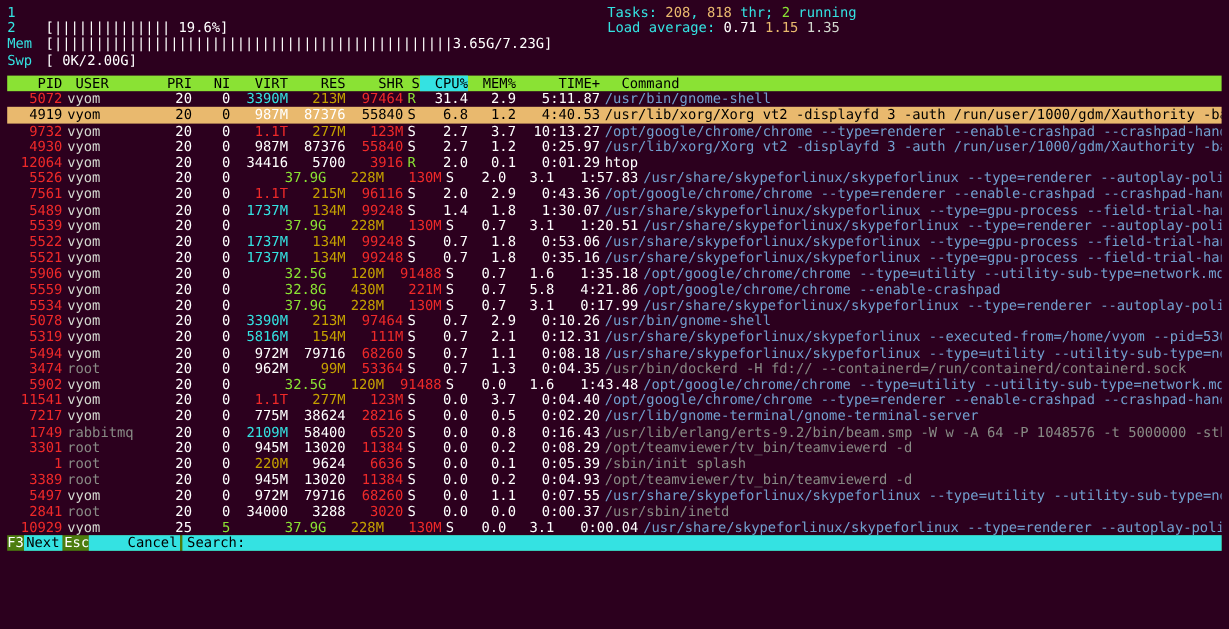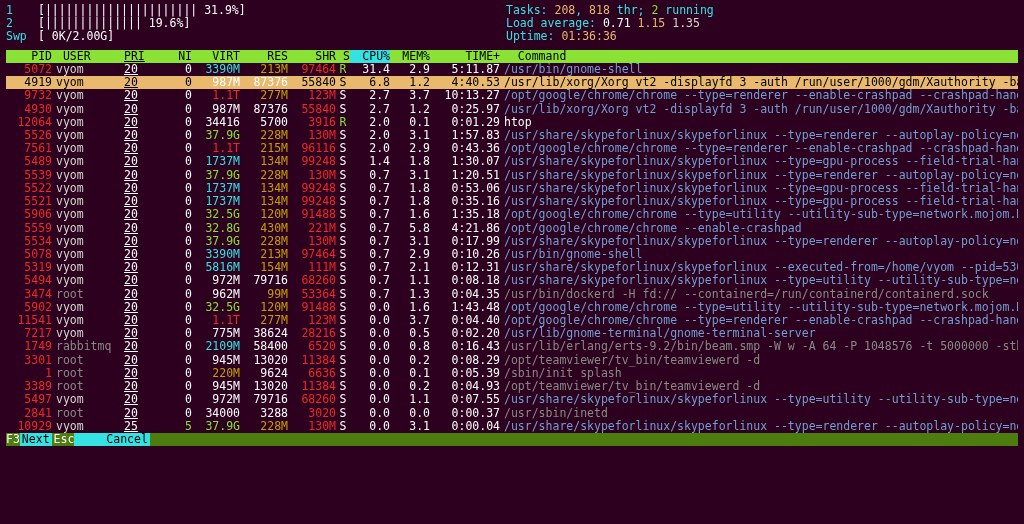--- a/index.html
+++ b/index.html
@@ -26,21 +26,21 @@
   .hdr-row > span { white-space:pre; }
   .hdr-cpu { background:#34e2e2; }
   .rows { }
   .row { display:flex; white-space:pre; }
   .row.sel { background:#e9b96e; color:#000; }
   .pid  { width:46px; text-align:right; color:#ef2929;}
   .row.sel .pid  { color:#000;}
   .user { width:68px; padding-left:4px; color:#d3d7cf;}
   .user.root { color:#888a85;}
   .row.sel .user { color:#000;}
-  .pri  { width:36px; color:#ffffff;text-decoration:underline;}
+  .pri  { width:36px; text-align:right; color:#ffffff;}
   .row.sel .pri  { color:#000;}
   .ni   { width:32px; text-align:right; color:#ffffff;}
   .row.sel .ni   { color:#000;}
   .ni.grn { color:#8ae234; }
   .virt { width:48px; text-align:right; }
   .res  { width:48px; text-align:right; }
   .shr  { width:48px; text-align:right; color:#ef2929;}
   .row.sel .shr  { color:#000;}
   .st   { width:14px; text-align:center; color:#ffffff;}
   .st.r { color:#8ae234;}
@@ -48,58 +48,58 @@
   .cpu  { width:40px; text-align:right; color:#ffffff;}
   .row.sel .cpu  { color:#000;}
   .mem  { width:40px; text-align:right; color:#ffffff;}
   .row.sel .mem  { color:#000;}
   .time { width:70px; text-align:right; color:#ffffff;}
   .row.sel .time { color:#000;}
   .cmd  { flex:1; padding-left:4px; overflow:hidden; color:#729fcf;}
   .row.sel .cmd  { color:#000;}
   .cmd.root { color:#888a85;}
   .vc-cyan   { color:#34e2e2; }
-  .vc-green  { color:#8ae234; }
+  .vc-green  { color:#8ae234;padding-left:32px; }
   .vc-white  { color:#ffffff; }
   .vc-red    { color:#ef2929; }
   .vc-brown  { color:#c4a000; }
   .foot { display:flex; background:#4d7c0f;}
   .fkey { color:#ffffff;}
   .flabel { background:#34e2e2; color:#000; padding:0 2px; margin-right:2px;}
   .flabel.cancel { background:#34e2e2;padding-left:32px;}
   .foot .search { background:#34e2e2; color:#000; flex:1; padding-left:4px;}
 </style>
 </head>
 <body>
 <div class="screen">
 
 <div class="top">
   <div class="meters">
     <div class="meter-row">
       <span class="m-label">1</span>
-      <span class="bar-wrap g">[||||||||||||||||||||||                                31.9%]</span>
     </div>
     <div class="meter-row">
       <span class="m-label">2</span>
       <span class="bar-wrap g">[||||||||||||||                                        19.6%]</span>
+    </div>
+    <div class="meter-row">
+      <span class="m-label">Mem</span>
+      <span class="bar-wrap g">[||||||||||||||||||||||||||||||||||||||||||||||||3.65G/7.23G]</span>
     </div>
     <div class="meter-row">
       <span class="m-label">Swp</span>
       <span class="bar-wrap gray">[                                                  0K/2.00G]</span>
     </div>
   </div>
   <div class="stats">
     <div>
       <span class="k">Tasks: </span><span class="hi">208</span><span class="k">, </span><span class="hi">818</span><span class="k"> thr; </span><span style="color:#8ae234">2</span><span class="k"> running</span>
     </div>
     <div>
       <span class="k">Load average: </span><span style="color:#fff">0.71</span> <span style="color:#e9b96e">1.15</span> <span class="v">1.35</span>
-    </div>
-    <div>
-      <span class="k">Uptime: </span><span style="color:#e9b96e">01:36:36</span>
     </div>
   </div>
 </div>
 
 <div class="hdr-row">
   <span class="pid" style="color:#000">  PID</span>
   <span class="user" style="color:#000"> USER</span>
   <span class="pri" style="color:#000">PRI</span>
   <span class="ni" style="color:#000"> NI</span>
   <span class="virt" style="color:#000"> VIRT</span>
@@ -141,15 +141,16 @@
       <div class="row"><span class="pid">5497</span><span class="user">vyom</span><span class="pri">20</span><span class="ni">0</span><span class="virt vc-white">972M</span><span class="res vc-white">79716</span><span class="shr">68260</span><span class="st">S</span><span class="cpu">0.0</span><span class="mem">1.1</span><span class="time">0:07.55</span><span class="cmd">/usr/share/skypeforlinux/skypeforlinux --type=utility --utility-sub-type=networ</span></div>
       <div class="row"><span class="pid">2841</span><span class="user root">root</span><span class="pri">20</span><span class="ni">0</span><span class="virt vc-white">34000</span><span class="res vc-white">3288</span><span class="shr">3020</span><span class="st">S</span><span class="cpu">0.0</span><span class="mem">0.0</span><span class="time">0:00.37</span><span class="cmd root">/usr/sbin/inetd</span></div>
       <div class="row"><span class="pid">10929</span><span class="user">vyom</span><span class="pri">25</span><span class="ni grn">5</span><span class="virt vc-green">37.9G</span><span class="res vc-brown">228M</span><span class="shr">130M</span><span class="st">S</span><span class="cpu">0.0</span><span class="mem">3.1</span><span class="time">0:00.04</span><span class="cmd">/usr/share/skypeforlinux/skypeforlinux --type=renderer --autoplay-policy=no-use</span></div>
     </div>
 
 <div class="foot">
   <span class="fkey">F3</span>
       <span class="flabel">Next </span>
   <span class="fkey">Esc</span>
       <span class="flabel cancel">Cancel </span>
+  <span class="search">Search: </span>
 </div>
 
 </div>
 
 </body></html>

